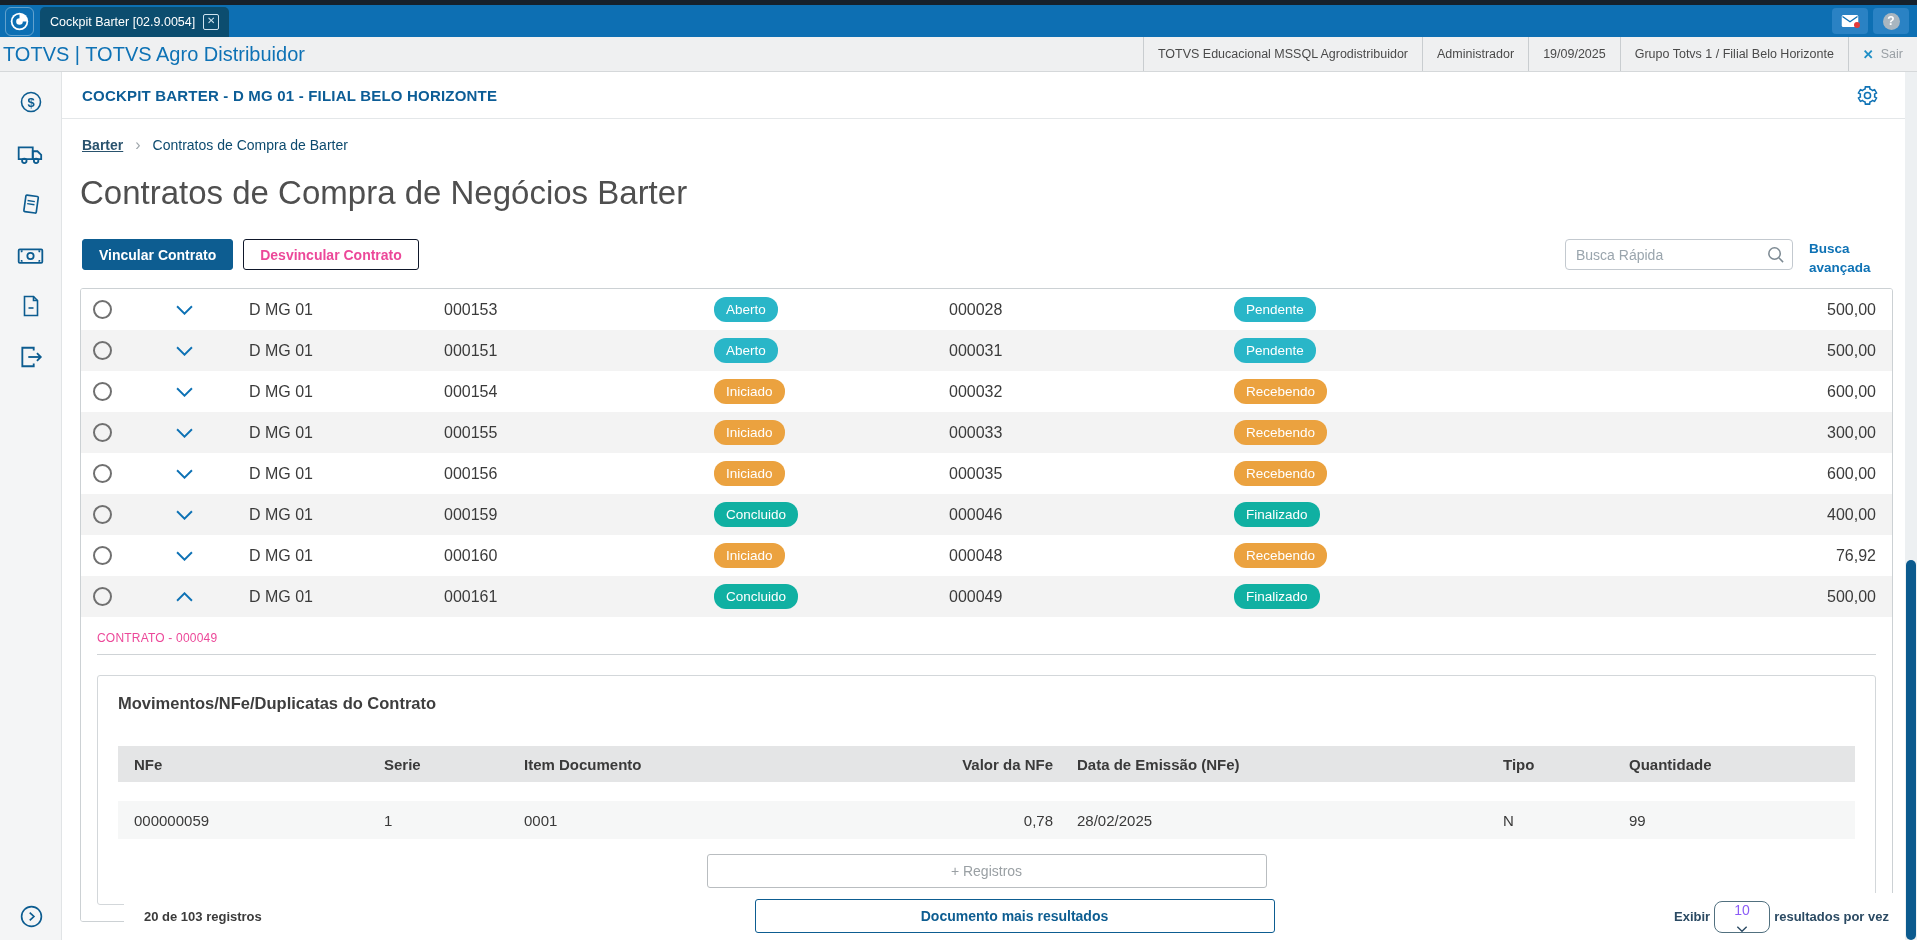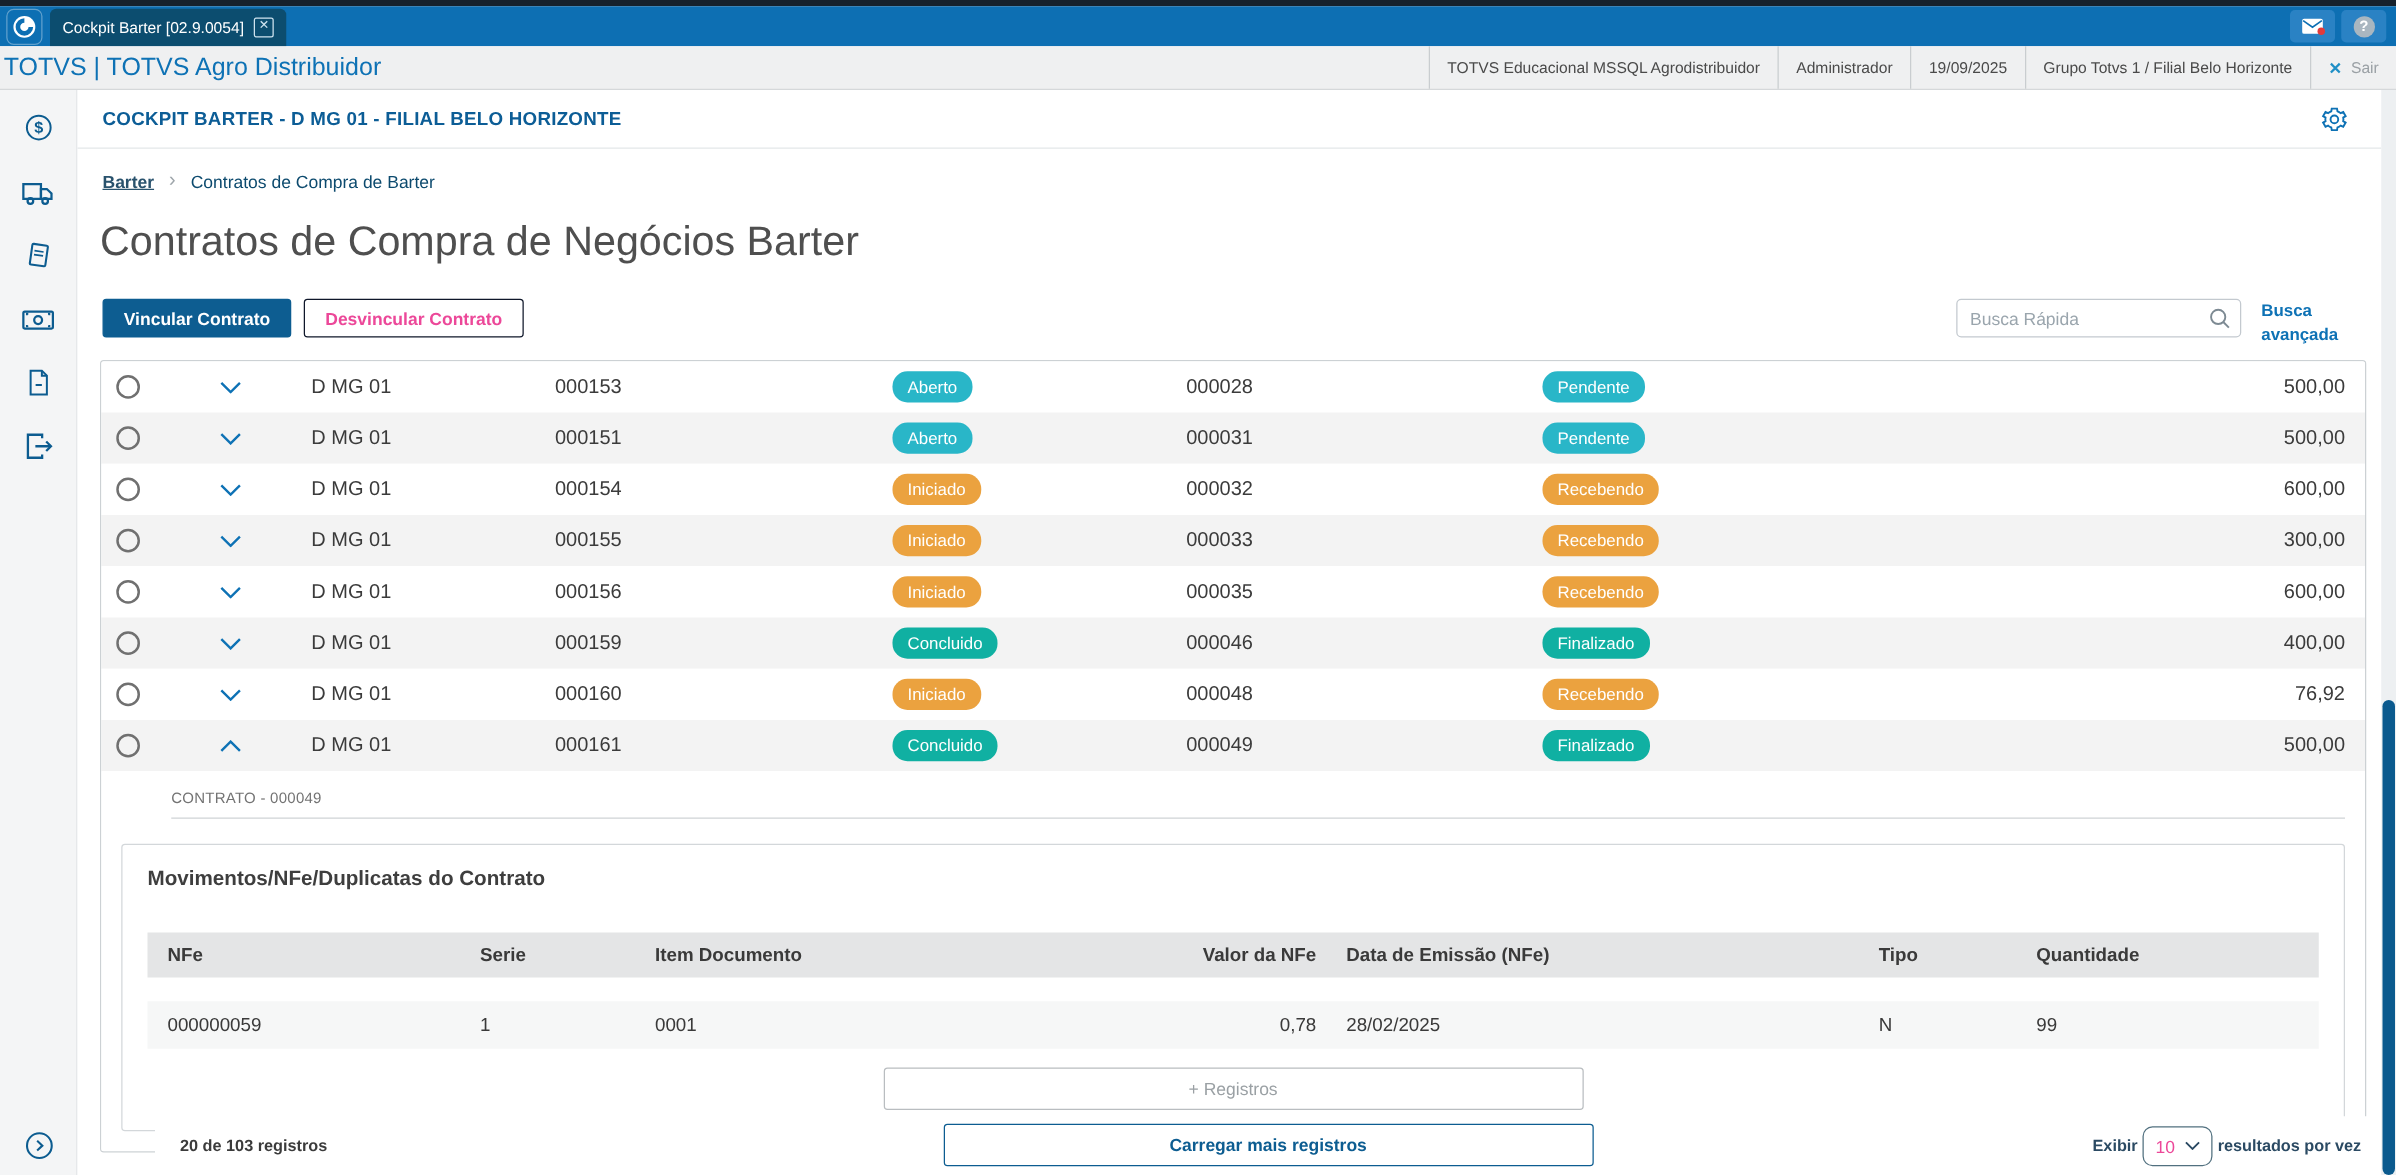--- a/index.html
+++ b/index.html
@@ -60,40 +60,40 @@
   .row{display:grid;grid-template-columns:30px 130px 195px 270px 235px 285px 365px 1fr;
     align-items:center;height:41px;padding:0 16px 0 8px;background:#fff;font-size:16px;color:#3b3b3b;}
   .row.alt{background:#f3f3f3;}
   .radio{width:15px;height:15px;border:2px solid #707070;border-radius:50%;background:transparent;cursor:pointer;justify-self:start;margin-left:4px;}
   .chev{justify-self:center;display:flex;cursor:pointer;padding:4px;}
   .row.expanded .chev svg{transform:rotate(180deg);}
   .badge{display:inline-block;justify-self:start;color:#fff;font-size:13.5px;line-height:1;padding:6px 12px;border-radius:12px;}
   .cell-val{text-align:right;}
   
   .detail{padding:12px 16px 16px 16px;background:#fff;}
-  .contract-label{font-size:12px;color:#737373;padding:2px 0 9px 0;border-bottom:1px solid #cfd3d6;letter-spacing:.2px;margin-left:40px;}
+  .contract-label{font-size:12px;color:#ec4899;padding:2px 0 9px 0;border-bottom:1px solid #cfd3d6;letter-spacing:.2px;}
   .card{margin-top:20px;border:1px solid #d3d7da;border-radius:3px;padding:18px 20px 16px 20px;}
   .card-title{font-size:16.5px;font-weight:bold;color:#3e3e3e;height:18px;line-height:18px;}
   .inner-table{margin-top:34px;}
   .itr{display:grid;grid-template-columns:250px 140px 430px 123px 426px 126px 1fr;align-items:center;font-size:15px;color:#3a3a3a;margin-top:19px;}
   .itr.head{background:#e4e5e6;height:36px;font-weight:bold;}
   .itr.data{background:#f6f7f7;height:38px;}
   .itc{padding-left:16px;white-space:nowrap;overflow:hidden;}
   .itc.num{text-align:right;padding-left:0;padding-right:8px;}
   .more-btn{display:block;margin:15px auto 0;width:560px;height:34px;background:#fff;border:1px solid #b9bdc0;
     border-radius:3px;color:#9aa0a4;font-family:inherit;font-size:14px;cursor:pointer;}
   
   .footer{position:absolute;left:62px;right:0;bottom:0;height:47px;background:#fff;display:flex;align-items:center;}
   .records{margin-left:20px;font-size:13px;font-weight:600;color:#3b3b3b;}
   .load-more{position:absolute;left:50%;transform:translateX(-50%);top:6px;width:520px;height:34px;background:#fff;
     border:1.5px solid #0d5d91;border-radius:3px;color:#0d5d91;font-family:inherit;font-size:14px;font-weight:600;cursor:pointer;}
   .per-page{margin-left:auto;margin-right:16px;display:flex;align-items:center;gap:4px;}
   .pp-label{font-size:13px;font-weight:600;color:#2b4a63;}
   .pp-select{width:54px;height:30px;border:1px solid #51707f;border-radius:8px;display:flex;align-items:center;
-    justify-content:center;gap:8px;font-size:14px;color:#ec4899;cursor:pointer;background:#fff;}
+    justify-content:center;gap:8px;font-size:14px;color:#8b5cf6;cursor:pointer;background:#fff;flex-direction:column;}
   
   .vscroll{position:absolute;right:0;top:72px;bottom:0;width:12px;background:#edf0f2;}
   .vthumb{position:absolute;left:1px;right:1px;top:488px;bottom:0;background:#0b5a8e;border-radius:5px;cursor:grab;}
 </style>
 </head>
 <body>
 
 <div class="top-strip"></div>
 <div class="topbar">
   <div class="logo-btn">
@@ -369,21 +369,21 @@
             <span class="itc">99</span>
           </div>
         </div>
         <button class="more-btn">+ Registros</button>
       </div>
     </div>
   </div>
 
   <div class="footer">
     <span class="records">20 de 103 registros</span>
-    <button class="load-more">Carregar mais registros</button>
+    <button class="load-more">Documento mais resultados</button>
     <div class="per-page">
       <span class="pp-label">Exibir</span>
       <div class="pp-select">
         <span>10</span>
         <svg width="12" height="7" viewBox="0 0 16 9" fill="none" stroke="#2b4a63" stroke-width="2">
           <path d="M1 1l7 7 7-7"></path>
         </svg>
       </div>
       <span class="pp-label">resultados por vez</span>
     </div>

